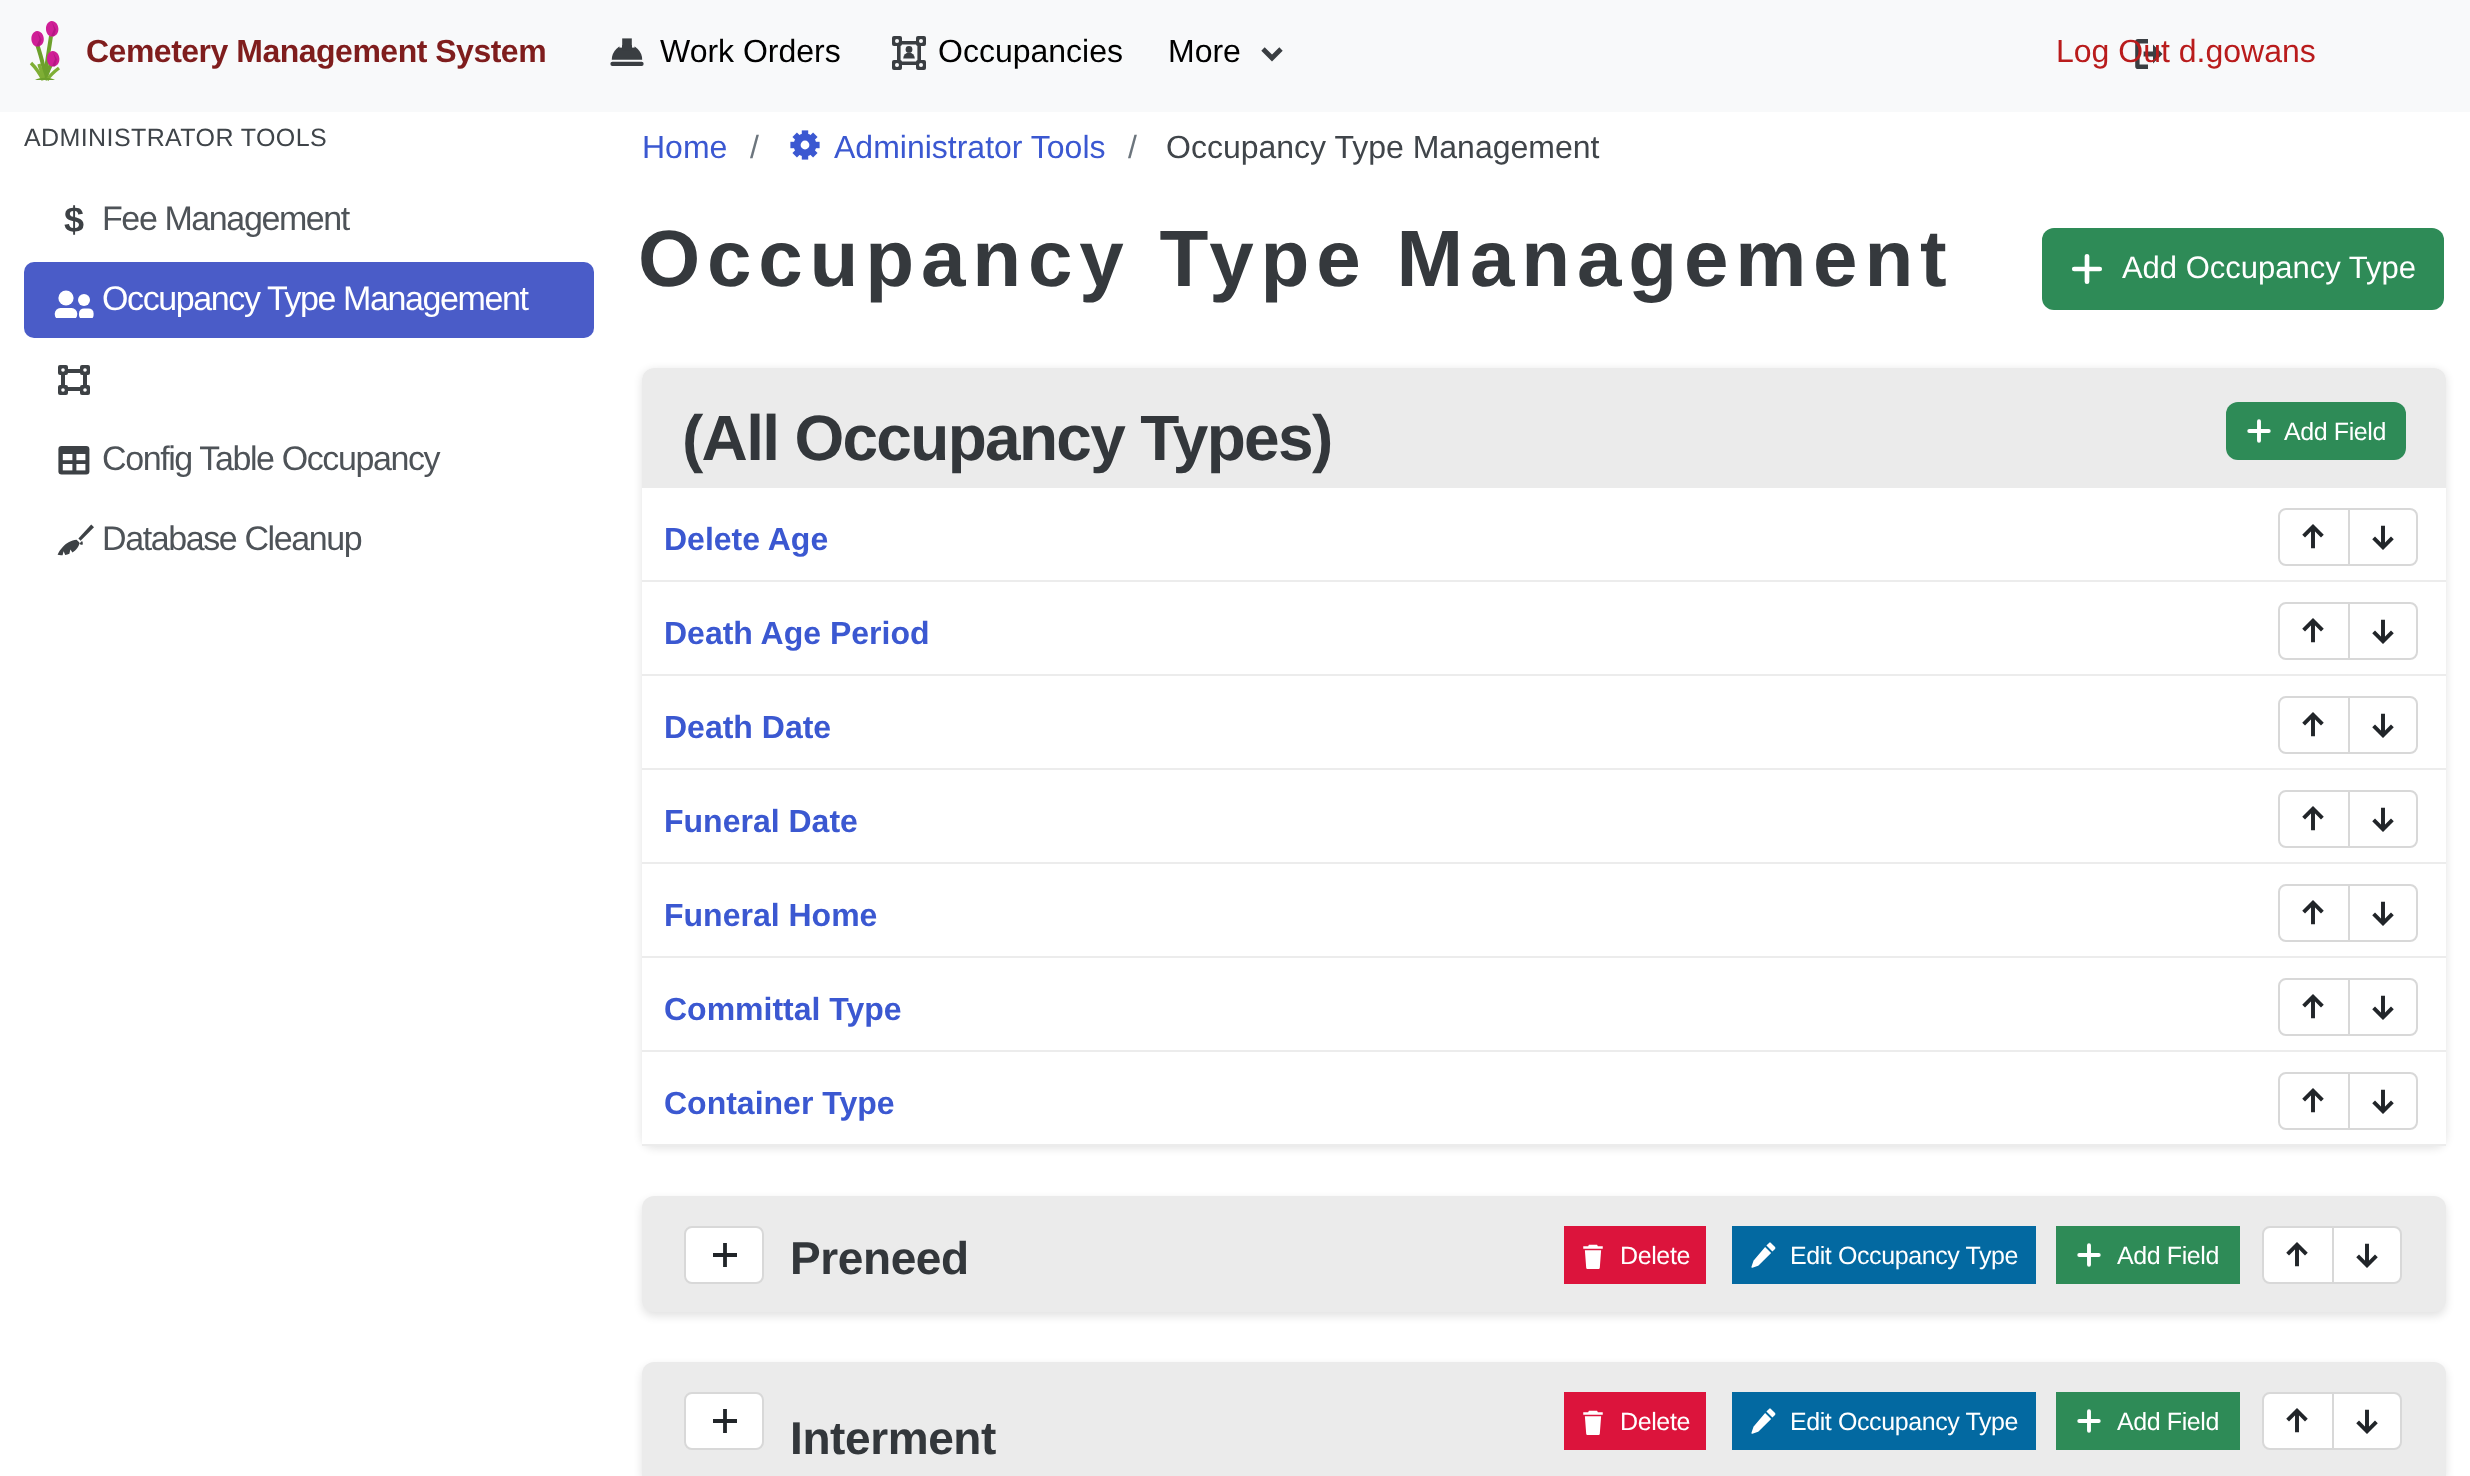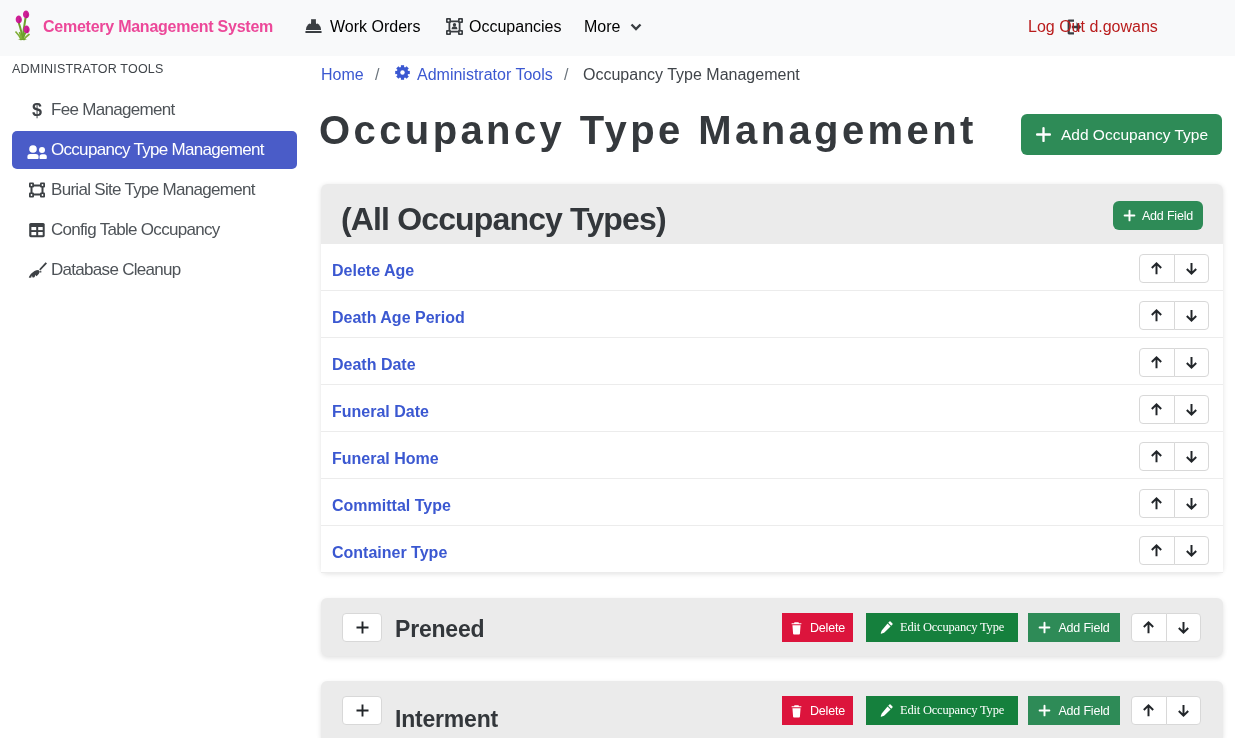--- a/index.html
+++ b/index.html
@@ -1,20 +1,20 @@
 <!DOCTYPE html>
 <html><head>
 <meta charset="utf-8">
 <style>
 * { margin:0; padding:0; box-sizing:border-box; }
 html,body { width:1235px; height:738px; background:#fff; font-family:"Liberation Sans", sans-serif; overflow:hidden; }
 .abs { position:absolute; }
 
 #navbar { left:0; top:0; width:1235px; height:55.5px; background:#f8f9fa; }
-.brand { left:43px; top:18px; font-size:16px; font-weight:bold; color:#ec4899; letter-spacing:-0.25px; white-space:nowrap; }
+.brand { left:43px; top:18px; font-size:16px; font-weight:bold; color:#7f1d1d; letter-spacing:-0.25px; white-space:nowrap; }
 .navlink { top:18px; font-size:16px; color:#000000; white-space:nowrap; }
 #flower { left:13px; top:10px; }
 
 #admintools { left:12px; top:62px; font-size:12.5px; color:#3f4449; letter-spacing:0.2px; white-space:nowrap; }
 .sideitem { left:12px; width:285px; height:38px; border-radius:5px; color:#4e5358; font-size:17px; letter-spacing:-0.7px; display:flex; align-items:center; white-space:nowrap; }
 .sideitem .ic { width:20px; height:18px; margin-left:15px; margin-right:4px; flex:none; }
 .sideitem.active { background:#4a5cc8; color:#fff; }
 
 .crumb { top:66px; font-size:16px; white-space:nowrap; }
 a.bluelink { color:#3b58d1; text-decoration:none; }
@@ -32,21 +32,21 @@
 .arrowgroup { width:71px; height:29px; display:flex; }
 .arrowbtn { width:35.5px; height:29px; background:#fff; border:1px solid #d8d8d8; display:flex; align-items:center; justify-content:center; }
 .arrowbtn.up { border-radius:4px 0 0 4px; }
 .arrowbtn.down { border-radius:0 4px 4px 0; margin-left:-1px; }
 
 .bar { left:321px; width:902px; height:58px; background:#ebebeb; border-radius:6px; box-shadow:0 2px 5px rgba(0,0,0,.12); }
 .plusbtn { left:342px; width:40px; height:29px; background:#fff; border:1px solid #d8d8d8; border-radius:4px; display:flex; align-items:center; justify-content:center; }
 .bartitle { left:395px; font-size:23px; font-weight:bold; color:#33373b; letter-spacing:-0.2px; white-space:nowrap; }
 .btn-sm { height:29px; font-size:12.5px; letter-spacing:-0.2px; white-space:nowrap; border-radius:0; }
 .del { background:#dc143c; }
-.teal { background:#15803d;font-family:Liberation Serif, serif; }
+.teal { background:#0369a1; }
 .green { background:#2e8b57; }
 </style>
 </head>
 <body>
 
 <div class="abs" id="navbar"></div>
 <svg class="abs" id="flower" width="19" height="31" viewBox="0 0 19 31">
   <g stroke="#6da02c" stroke-width="2" fill="none">
     <path d="M9.5 30 C9.5 24 7.5 18 5.5 12"></path>
     <path d="M9.5 30 C10 23 11.5 15 12.5 8"></path>
@@ -127,21 +127,20 @@
     <path d="M5.5 3.5 h9 v2 h-9 Z M5.5 12.5 h9 v2 h-9 Z M3.5 5 v9 h2 v-9 Z M14.5 5 v9 h2 v-9 Z"></path>
     <rect x="2" y="1.5" width="5" height="5" rx="1"></rect>
     <rect x="13" y="1.5" width="5" height="5" rx="1"></rect>
     <rect x="2" y="11.5" width="5" height="5" rx="1"></rect>
     <rect x="13" y="11.5" width="5" height="5" rx="1"></rect>
     <circle cx="4.5" cy="4" r="0.9" fill="#fff"></circle>
     <circle cx="15.5" cy="4" r="0.9" fill="#fff"></circle>
     <circle cx="4.5" cy="14" r="0.9" fill="#fff"></circle>
     <circle cx="15.5" cy="14" r="0.9" fill="#fff"></circle>
   </svg>
-  <span>Burial Site Type Management</span>
 </div>
 <div class="abs sideitem" style="top:211px">
   <svg class="ic" viewBox="0 0 20 18">
     <rect x="2.2" y="2" width="15.5" height="14.2" rx="1.6" fill="#3d4145"></rect>
     <rect x="4.4" y="6" width="4.8" height="3.1" fill="#fff"></rect>
     <rect x="11.2" y="6" width="4.5" height="3.1" fill="#fff"></rect>
     <rect x="4.4" y="11" width="4.8" height="3.2" fill="#fff"></rect>
     <rect x="11.2" y="11" width="4.5" height="3.2" fill="#fff"></rect>
   </svg>
   <span>Config Table Occupancy</span>

